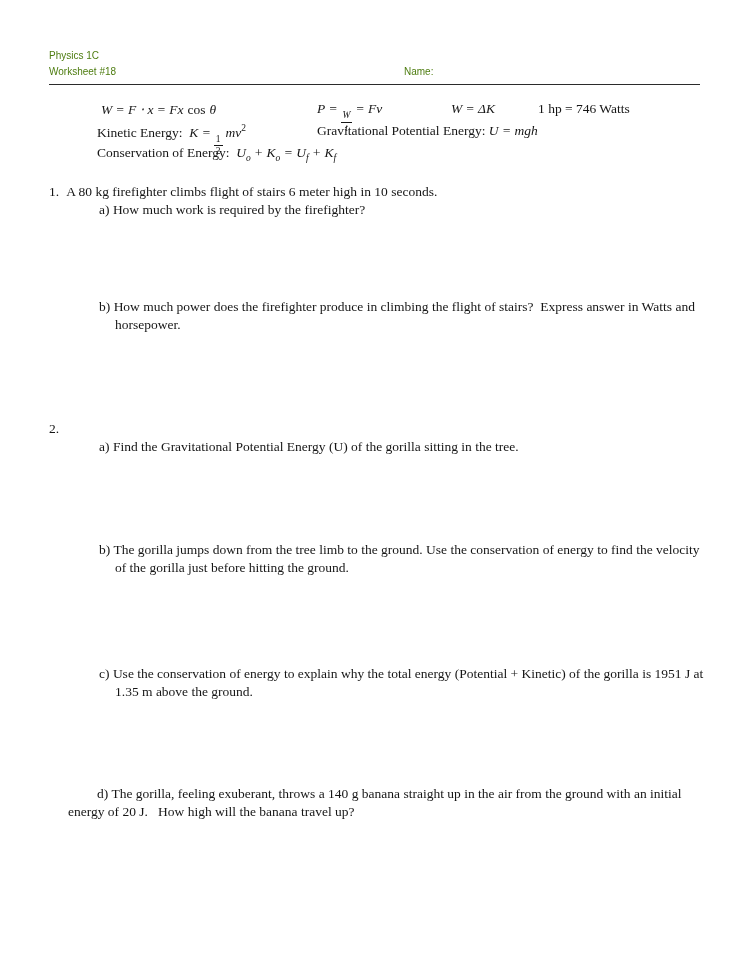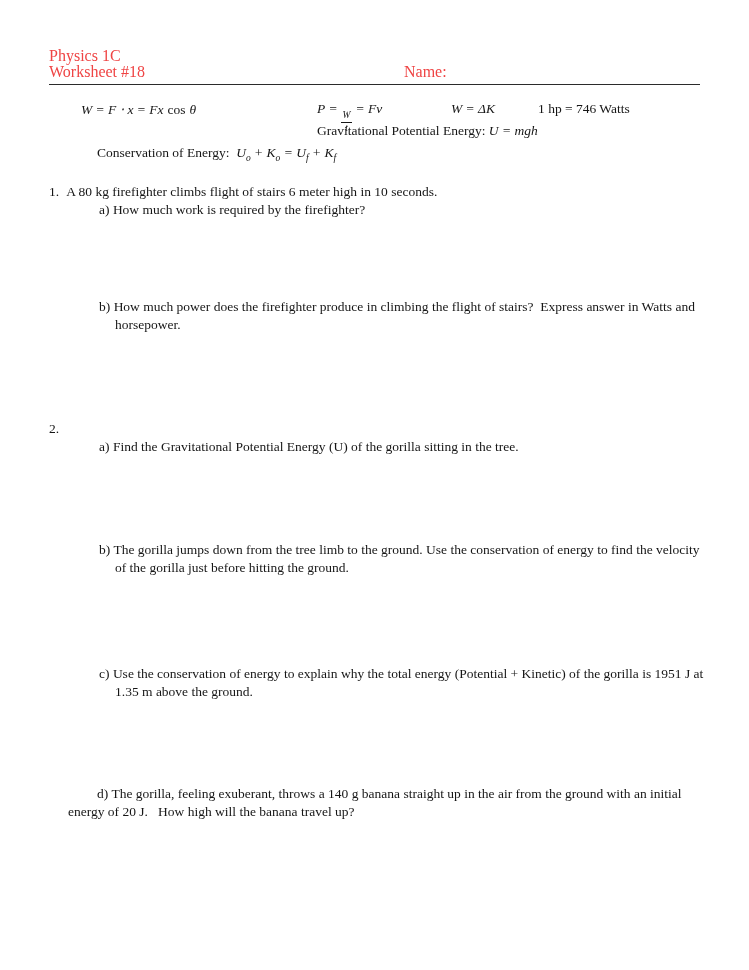--- a/index.html
+++ b/index.html
@@ -4,22 +4,22 @@
 <style>
   * { margin:0; padding:0; box-sizing:border-box; }
   html,body { background:#ffffff; }
   .page {
     width:749px; height:970px; background:#ffffff; position:relative;
     padding:48px 0 0 49px;
     font-family:"Liberation Serif", serif; font-size:13.5px; color:#161616;
     overflow:hidden;
   }
   .hdr {
-    font-family:Liberation Serif, serif; font-size:16px; line-height:16px;
-    position:relative; width:651px; color:#ef4444;
+    font-family:Liberation Sans, sans-serif; font-size:10px; line-height:16px;
+    position:relative; width:651px; color:#4d7c0f;
   }
   .name-label { position:absolute; left:355px; bottom:0; }
   .rule { width:651px; border-bottom:1.2px solid #2b2b2b; margin-top:4px; }
 
   .formulas { position:relative; margin-top:16px; height:66px; }
   .frow { position:absolute; left:0; width:100%; height:22px; }
   .frow1 { top:0; } .frow2 { top:22px; } .frow3 { top:44px; }
   .f { position:absolute; white-space:nowrap; }
   .it { font-style:italic; }
   .fn { margin:0 4px; }
@@ -55,29 +55,33 @@
 
   <header class="hdr">
     <div>Physics 1C</div>
     <div>Worksheet #18</div>
     <div class="name-label">Name:</div>
   </header>
   <div class="rule"></div>
 
   <section class="formulas">
     <div class="frow frow1">
-      <span class="f" style="left:32px"><span class="it">W = F ⋅ x = Fx</span><span class="fn">cos</span><span class="it">θ</span></span>
+      <span class="f" style="left:52px"><span class="it">W = F ⋅ x = Fx</span><span class="fn">cos</span><span class="it">θ</span></span>
       <span class="f" style="left:268px"><span class="it">P =</span><span class="frac">
             <span class="num it">W</span>
             <span class="den it">t</span>
           </span><span class="it">= Fv</span></span>
       <span class="f it" style="left:402px">W = ΔK</span>
       <span class="f" style="left:489px">1 hp = 746 Watts</span>
     </div>
     <div class="frow frow2">
+      <span class="f" style="left:48px"><span>Kinetic Energy:</span>&nbsp; <span class="it">K =</span><span class="frac">
+            <span class="num">1</span>
+            <span class="den">2</span>
+          </span><span class="it">mv</span><sup class="sp">2</sup></span>
       <span class="f" style="left:268px"><span>Gravitational Potential Energy:</span> <span class="it">U = mgh</span></span>
     </div>
     <div class="frow frow3">
       <span class="f" style="left:48px"><span>Conservation of Energy:</span>&nbsp; <span class="it">U</span><sub class="sb">o</sub><span class="it"> + K</span><sub class="sb">o</sub><span class="it"> = U</span><sub class="sb">f</sub><span class="it"> + K</span><sub class="sb">f</sub></span>
     </div>
   </section>
 
   <section class="problems">
 
     <div class="stem">

